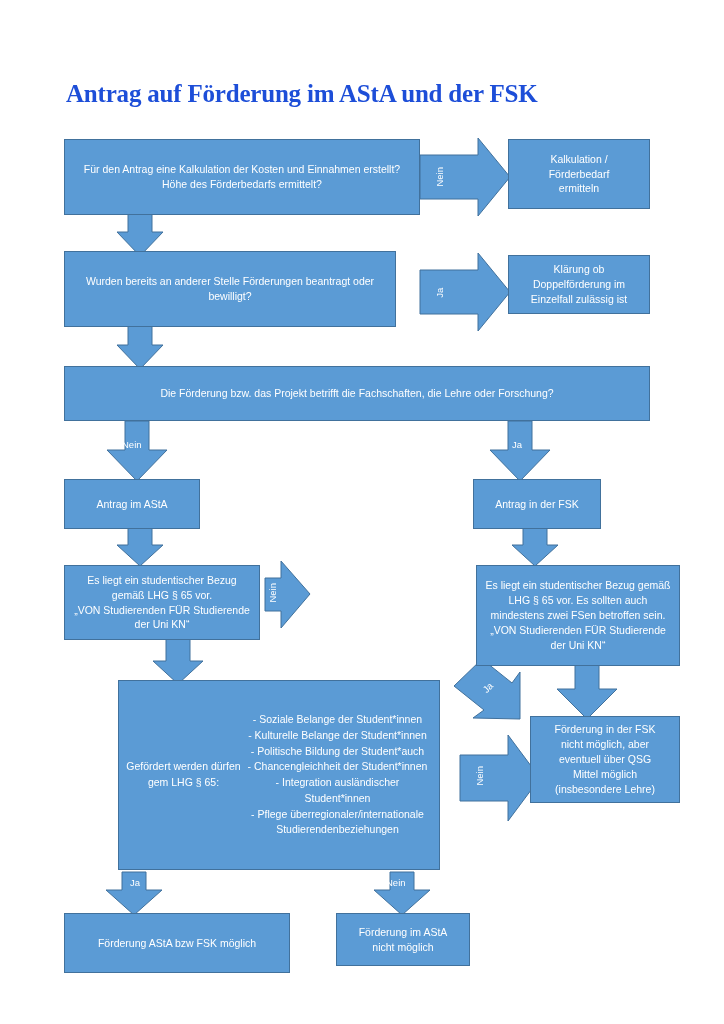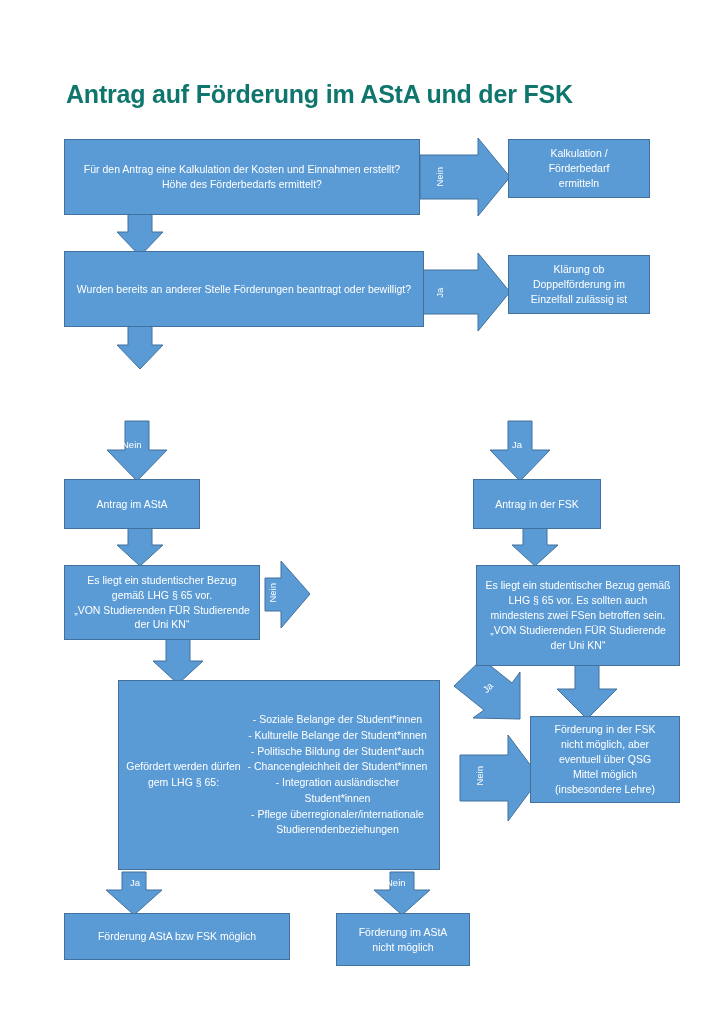--- a/index.html
+++ b/index.html
@@ -22,23 +22,23 @@
     height: 1024px;
   }
 
   .title {
     position: absolute;
     left: 66px;
     top: 80px;
     width: 600px;
     font-size: 25px;
     font-weight: bold;
-    color: #0f766e;
+    color: #1d4ed8;
     letter-spacing: -0.2px;
-    font-family: Liberation Sans, sans-serif;
+    font-family: Liberation Serif, serif;
   }
 
   .node {
     position: absolute;
     box-sizing: border-box;
     background: #5B9BD5;
     border: 1px solid #41719C;
     color: #ffffff;
     display: flex;
     align-items: center;
@@ -140,36 +140,39 @@
   <div class="arrow-label diag" style="left:481px; top:683px; width:14px; text-align:center;">Ja</div>
   <div class="arrow-label" style="left:602px; top:676px;">Nein</div>
   <div class="arrow-label vert" style="left:469px; top:771px; width:22px; text-align:center;">Nein</div>
   <div class="arrow-label" style="left:130px; top:878px;">Ja</div>
   <div class="arrow-label" style="left:386px; top:878px;">Nein</div>
 
   <div class="node" style="left:64px; top:139px; width:356px; height:76px;">
     <span class="inner">Für den Antrag eine Kalkulation der Kosten und Einnahmen erstellt? Höhe des Förderbedarfs ermittelt?</span>
   </div>
 
-  <div class="node" style="left:508px; top:139px; width:142px; height:59px;">
+  <div class="node" style="left:508px; top:139px; width:142px; height:70px;">
     <span class="inner">Kalkulation /
 Förderbedarf
 ermitteln</span>
   </div>
 
-  <div class="node" style="left:64px; top:251px; width:360px; height:76px;">
+  <div class="node" style="left:64px; top:251px; width:332px; height:76px;">
     <span class="inner">Wurden bereits an anderer Stelle Förderungen beantragt oder bewilligt?</span>
   </div>
 
   <div class="node" style="left:508px; top:255px; width:142px; height:59px;">
     <span class="inner">Klärung ob
 Doppelförderung im
 Einzelfall zulässig ist</span>
   </div>
 
+  <div class="node" style="left:64px; top:366px; width:586px; height:55px;">
+    <span class="inner">Die Förderung bzw. das Projekt betrifft die Fachschaften, die Lehre oder Forschung?</span>
+  </div>
 
   <div class="node" style="left:473px; top:479px; width:128px; height:50px;">
     <span class="inner">Antrag in der FSK</span>
   </div>
 
   <div class="node" style="left:64px; top:479px; width:136px; height:50px;">
     <span class="inner">Antrag im AStA</span>
   </div>
 
   <div class="node" style="left:64px; top:565px; width:196px; height:75px;">
@@ -197,21 +200,21 @@
         <div>-    Soziale Belange der Student*innen</div>
         <div>-    Kulturelle Belange der Student*innen</div>
         <div>-    Politische Bildung der Student*auch</div>
         <div>-    Chancengleichheit der Student*innen</div>
         <div>-   Integration ausländischer Student*innen</div>
         <div>-    Pflege überregionaler/internationale</div>
         <div>Studierendenbeziehungen</div>
       </div>
   </div>
 
-  <div class="node" style="left:64px; top:913px; width:226px; height:47px;justify-content:flex-end;">
+  <div class="node" style="left:64px; top:913px; width:226px; height:60px;justify-content:flex-end;">
     <span class="inner">Förderung  AStA bzw  FSK möglich</span>
   </div>
 
   <div class="node" style="left:336px; top:913px; width:134px; height:53px;">
     <span class="inner">Förderung im AStA
 nicht möglich</span>
   </div>
 
 </div>
 

